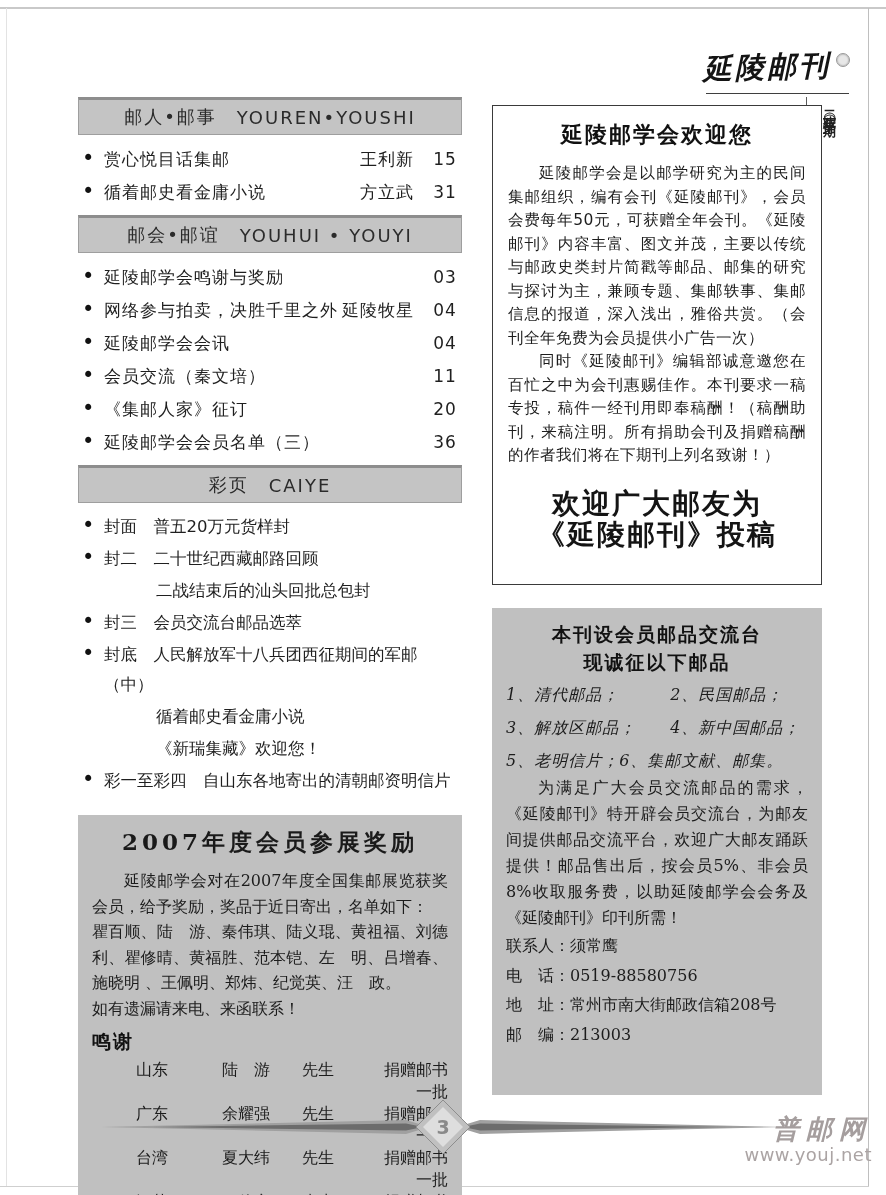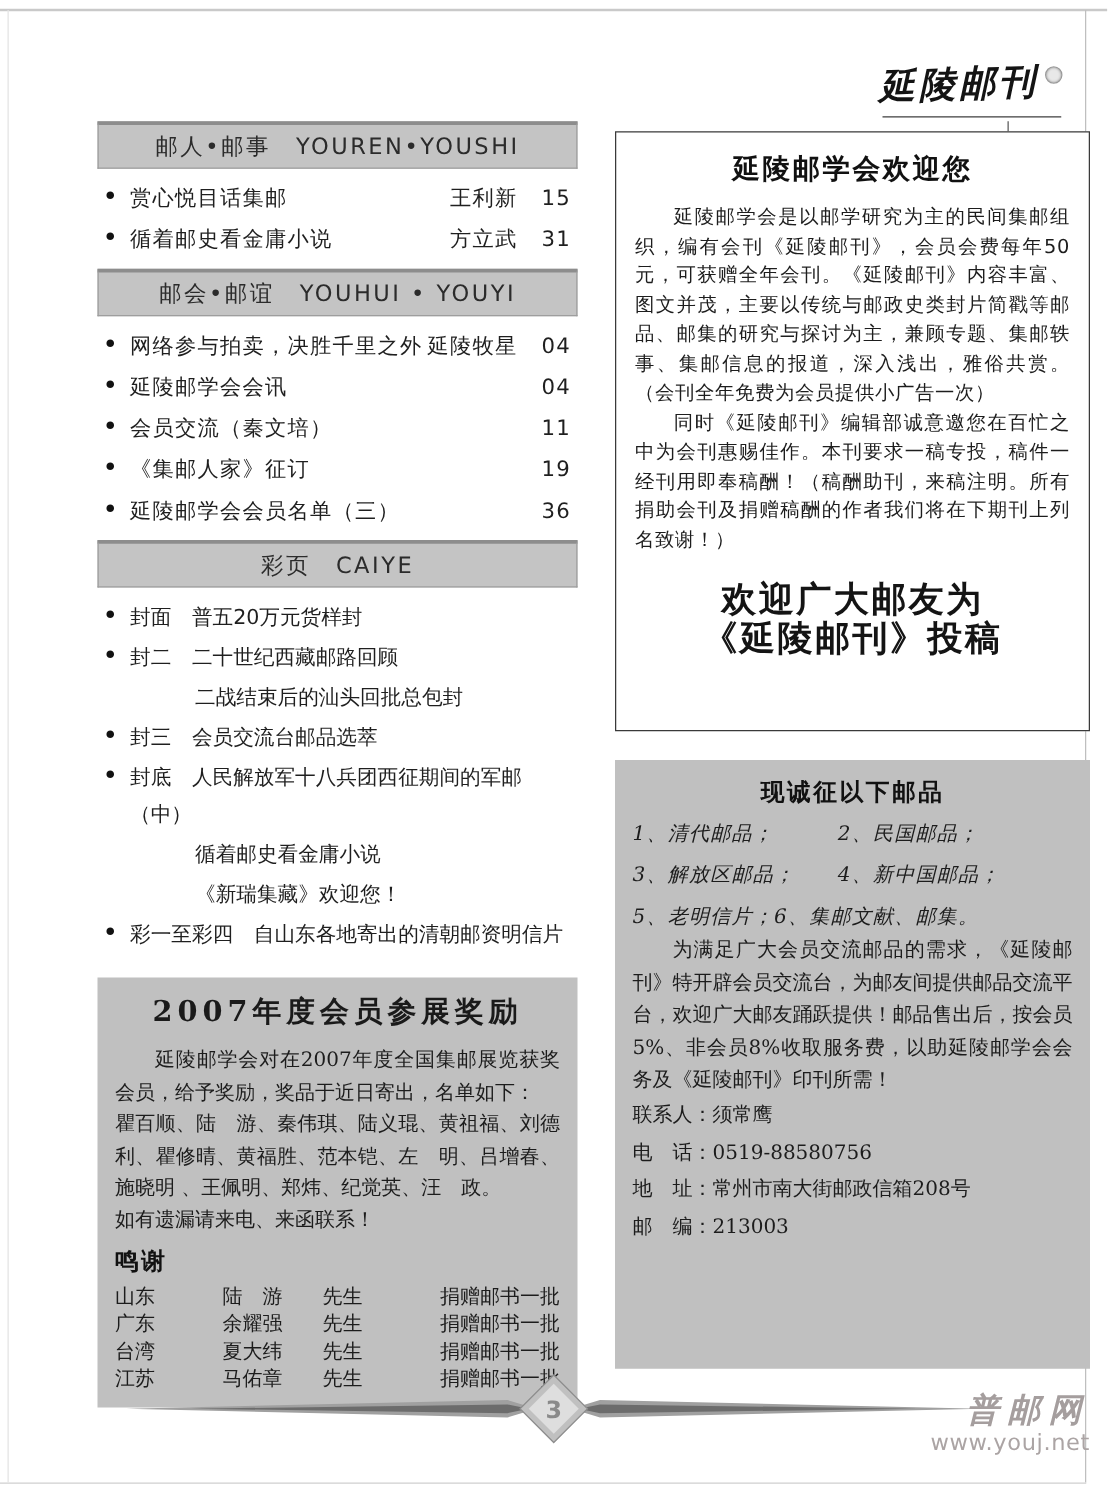--- a/index.html
+++ b/index.html
@@ -53,27 +53,27 @@
   
   .award-box { margin-top:12px; background:#c0c0c0; padding:10px 14px 12px; box-sizing:border-box; }
   .award-title {
     text-align:center; font-family:"DejaVu Serif", serif; font-weight:bold;
     font-size:23px; letter-spacing:4px; color:#1a1a1a; margin:2px 0 10px;
   }
   .award-box p { margin:0; font-family:"DejaVu Serif", serif; font-size:16px; line-height:25.5px; text-align:justify; color:#1c1c1c; }
   .indent2 { text-indent:2em; }
   .thanks-title { font-size:19px; font-weight:bold; color:#111; margin:8px 0 4px; letter-spacing:2px; }
   .thanks-row { display:flex; font-family:"DejaVu Serif", serif; font-size:16px; line-height:22px; color:#1c1c1c; }
-  .thanks-row .r { width:86px; }
+  .thanks-row .r { width:86px;margin-left:44px; }
   .thanks-row .n { width:80px; }
   .thanks-row .s { width:72px; }
   .thanks-row .g { flex:1; text-align:right; }
 
   
-  .right-col { position:absolute; left:492px; top:105px; width:380px;border-radius:15px; }
+  .right-col { position:absolute; left:492px; top:105px; width:330px;border-radius:15px; }
   .welcome-box {
     box-sizing:border-box; height:480px; background:#ffffff; border:1px solid #3a3a3a;
     padding:12px 15px 10px; overflow:hidden;
   }
   .welcome-title { text-align:center; font-size:22px; font-weight:bold; letter-spacing:2px; color:#111; margin:2px 0 12px; }
   .welcome-box p { margin:0; font-size:15.5px; line-height:23.5px; text-align:justify; text-indent:2em; color:#1d1d1d; letter-spacing:0.5px; }
   .cta { text-align:center; font-size:28px; font-weight:bold; letter-spacing:2px; color:#141414; margin-top:20px; line-height:31px; }
 
   .exchange-box {
     box-sizing:border-box; margin-top:23px; height:487px; background:#c0c0c0;
@@ -129,41 +129,47 @@
       </div>
     </div>
 
     <div class="bar">
       <span>邮会•邮谊</span>
       <span>YOUHUI • YOUYI</span>
     </div>
     <div class="toc-list">
       <div class="toc-item">
         <span class="bullet"></span>
+        <span class="t">延陵邮学会鸣谢与奖励</span>
+        <span class="a"></span>
+        <span class="p">03</span>
+      </div>
+      <div class="toc-item">
+        <span class="bullet"></span>
         <span class="t">网络参与拍卖，决胜千里之外</span>
         <span class="a">延陵牧星</span>
         <span class="p">04</span>
       </div>
       <div class="toc-item">
         <span class="bullet"></span>
         <span class="t">延陵邮学会会讯</span>
         <span class="a"></span>
         <span class="p">04</span>
       </div>
       <div class="toc-item">
         <span class="bullet"></span>
         <span class="t">会员交流（秦文培）</span>
         <span class="a"></span>
         <span class="p">11</span>
       </div>
       <div class="toc-item">
         <span class="bullet"></span>
         <span class="t">《集邮人家》征订</span>
         <span class="a"></span>
-        <span class="p">19</span>
+        <span class="p">20</span>
       </div>
       <div class="toc-item">
         <span class="bullet"></span>
         <span class="t">延陵邮学会会员名单（三）</span>
         <span class="a"></span>
         <span class="p">36</span>
       </div>
     </div>
 
     <div class="bar">
@@ -235,20 +241,21 @@
       <div class="welcome-title">延陵邮学会欢迎您</div>
       <p>延陵邮学会是以邮学研究为主的民间集邮组织，编有会刊《延陵邮刊》，会员会费每年50元，可获赠全年会刊。《延陵邮刊》内容丰富、图文并茂，主要以传统与邮政史类封片简戳等邮品、邮集的研究与探讨为主，兼顾专题、集邮轶事、集邮信息的报道，深入浅出，雅俗共赏。（会刊全年免费为会员提供小广告一次）</p>
       <p>同时《延陵邮刊》编辑部诚意邀您在百忙之中为会刊惠赐佳作。本刊要求一稿专投，稿件一经刊用即奉稿酬！（稿酬助刊，来稿注明。所有捐助会刊及捐赠稿酬的作者我们将在下期刊上列名致谢！）</p>
       <div class="cta">
         <div>欢迎广大邮友为</div>
         <div>《延陵邮刊》投稿</div>
       </div>
     </div>
 
     <div class="exchange-box">
+      <div class="ex-title">本刊设会员邮品交流台</div>
       <div class="ex-title">现诚征以下邮品</div>
       <div class="ex-items">1、清代邮品；　　　2、民国邮品；</div>
       <div class="ex-items">3、解放区邮品；　　4、新中国邮品；</div>
       <div class="ex-items">5、老明信片；6、集邮文献、邮集。</div>
       <p class="indent2">为满足广大会员交流邮品的需求，《延陵邮刊》特开辟会员交流台，为邮友间提供邮品交流平台，欢迎广大邮友踊跃提供！邮品售出后，按会员5%、非会员8%收取服务费，以助延陵邮学会会务及《延陵邮刊》印刊所需！</p>
       <div class="ex-contact">联系人：须常鹰</div>
       <div class="ex-contact">电　话：0519-88580756</div>
       <div class="ex-contact">地　址：常州市南大街邮政信箱208号</div>
       <div class="ex-contact">邮　编：213003</div>
     </div>

